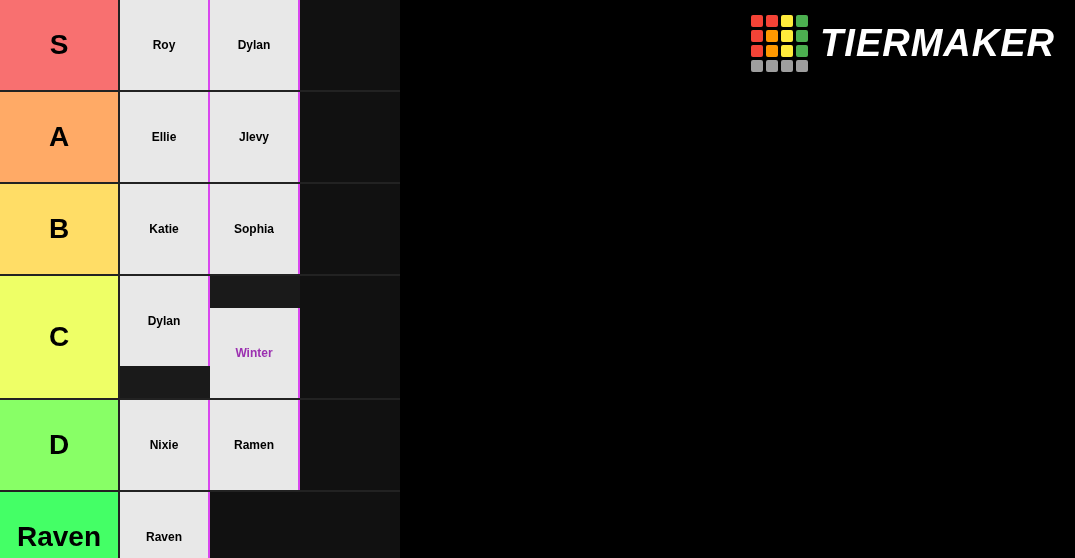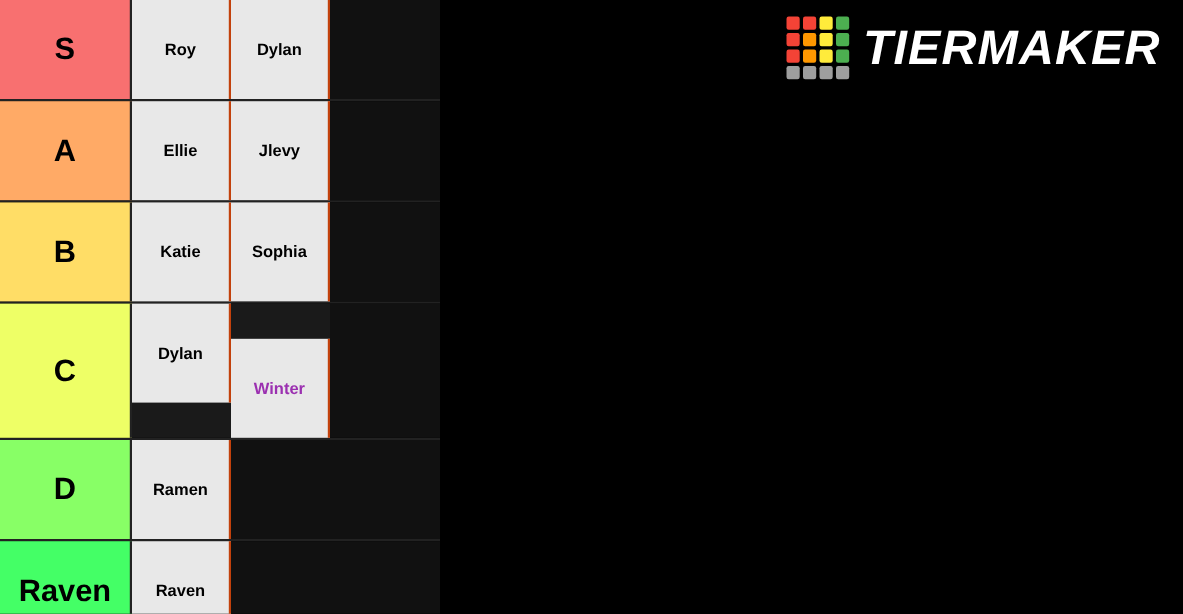--- a/index.html
+++ b/index.html
@@ -50,24 +50,24 @@
       background: #1a1a1a;
     }
 
     .tier-item {
       width: 90px;
       height: 90px;
       background: #e8e8e8;
       display: flex;
       align-items: center;
       justify-content: center;
-      font-size: 15px;
+      font-size: 12px;
       font-weight: bold;
       color: #000;
-      border-right: 2px solid #c2410c;
+      border-right: 2px solid #d946ef;
     }
 
     .tier-empty {
       flex: 1;
       background: #111;
     }
 
     .logo-area {
       flex: 1;
       display: flex;
@@ -89,21 +89,21 @@
       gap: 3px;
     }
 
     .logo-dot {
       width: 12px;
       height: 12px;
       border-radius: 2px;
     }
 
     .logo-text {
-      font-size: 44px;
+      font-size: 38px;
       font-weight: 900;
       color: #fff;
       font-family: Arial Black, Arial, sans-serif;
       letter-spacing: 1px;
       text-transform: uppercase;
     }
 
     .logo-text span {
       font-style: italic;
     }
@@ -141,20 +141,21 @@
         <div class="tier-label" style="background-color: rgb(238, 255, 102);">C</div>
         <div class="tier-items">
           <div class="tier-item">Dylan</div>
           <div class="tier-item" style="color: rgb(155, 48, 176); margin-top: 32px;">Winter</div>
         </div>
         <div class="tier-empty"></div>
       </div>
       <div class="tier-row">
         <div class="tier-label" style="background-color: rgb(136, 255, 102);">D</div>
         <div class="tier-items">
+          <div class="tier-item">Nixie</div>
           <div class="tier-item">Ramen</div>
         </div>
         <div class="tier-empty"></div>
       </div>
       <div class="tier-row">
         <div class="tier-label" style="background-color: rgb(68, 255, 102);">Raven</div>
         <div class="tier-items">
           <div class="tier-item">Raven</div>
         </div>
         <div class="tier-empty"></div>

